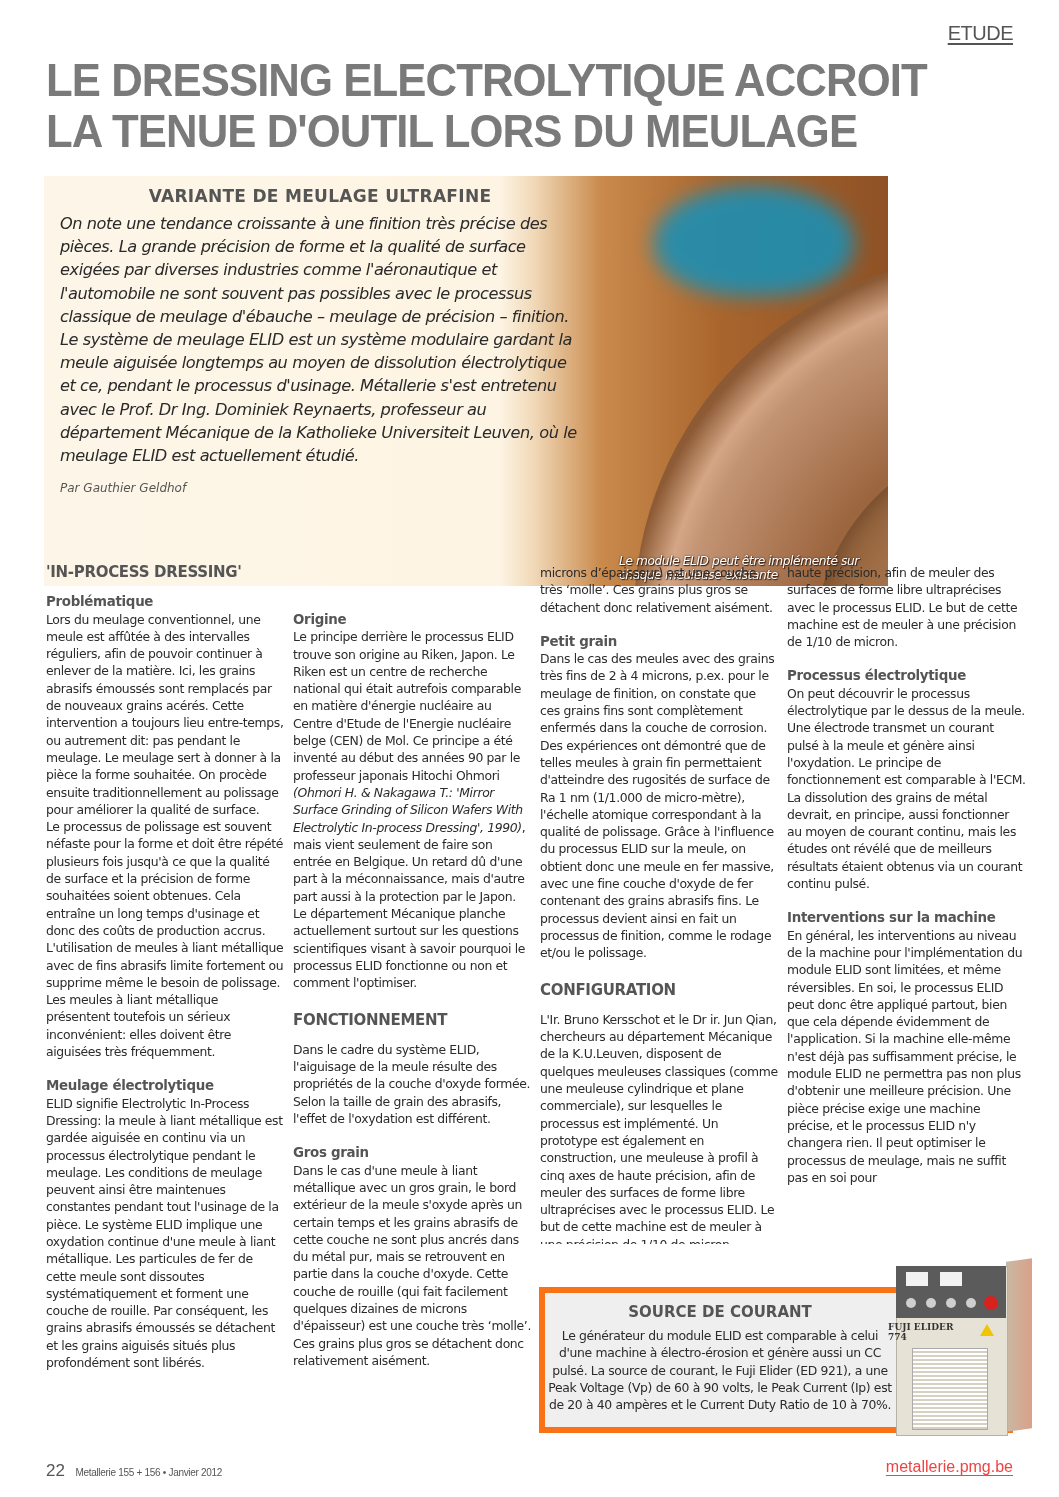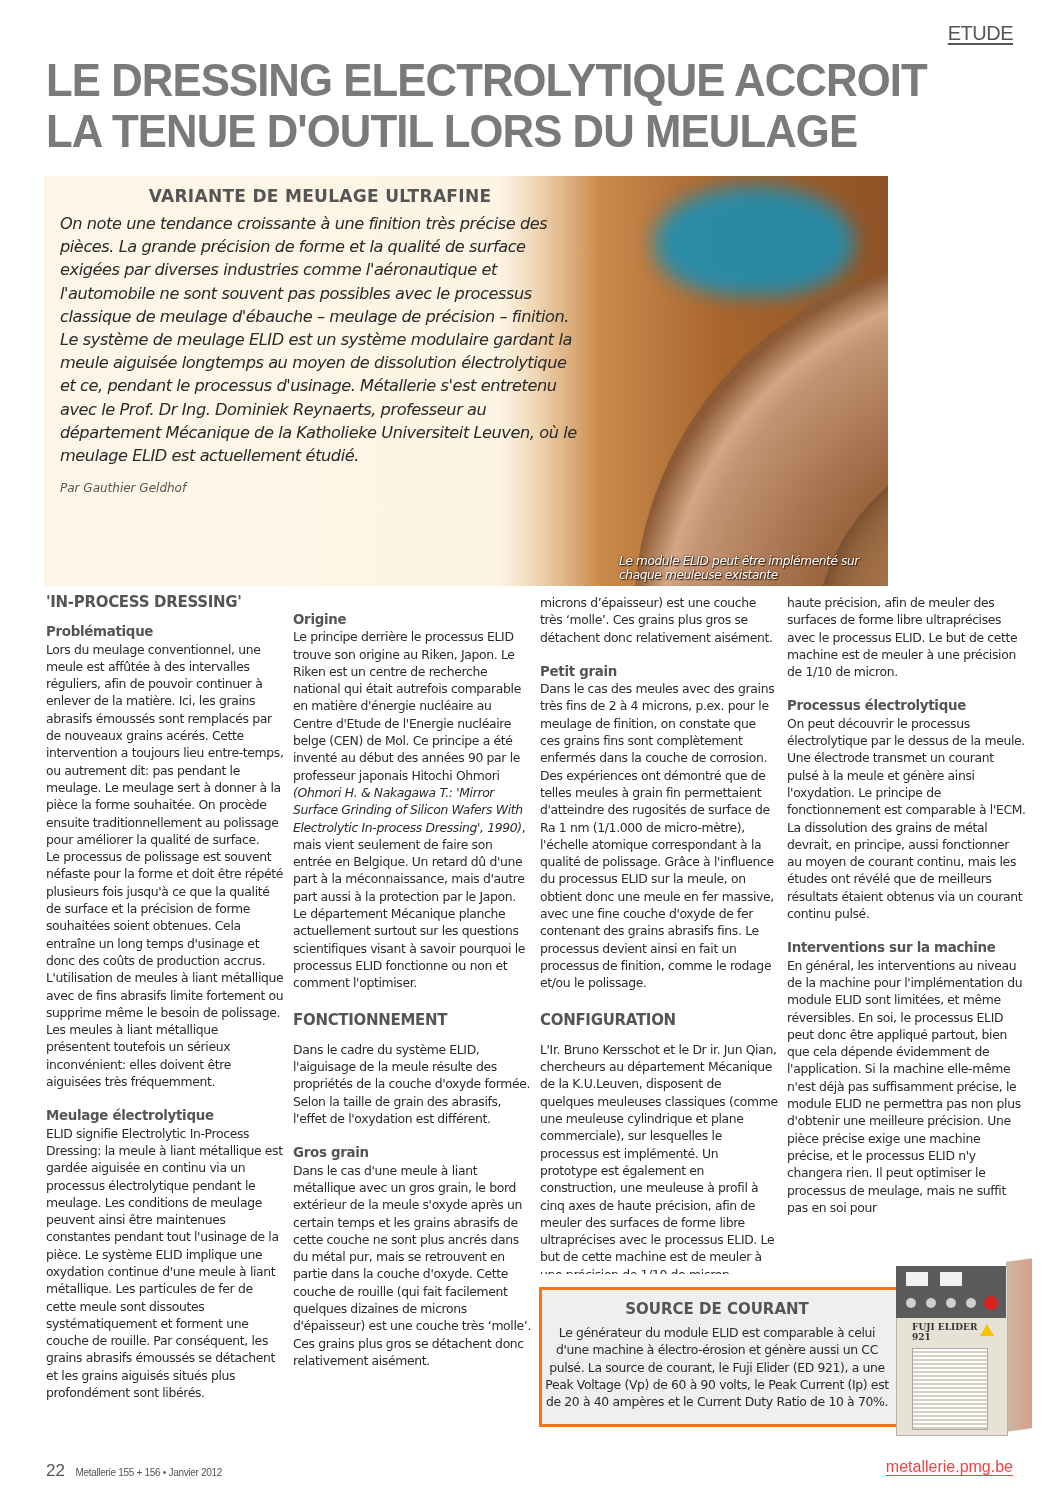--- a/index.html
+++ b/index.html
@@ -62,40 +62,40 @@
   }
   .intro p.byline {
     margin: 14px 0 8px 0; font-style: italic; font-size: 12px; color: #555;
   }
   .caption {
     position: absolute; left: 575px; top: 378px;
     font-style: italic; font-size: 12.2px; color: #fff; letter-spacing: -0.4px;
     text-shadow: 0 0 2px #3b2010, 1px 1px 1px #3b2010;
   }
   .col {
-    position: absolute; top: 594px; width: 238px;
+    position: absolute; top: 564px; width: 238px;
     font-family: "DejaVu Sans", sans-serif; font-size: 12.4px; line-height: 17.3px;
     color: #2b2b2b; letter-spacing: -0.35px;
   }
   .col p { margin: 0; }
   .col h3.sec {
     margin: 0 0 12px 0; font-size: 15px; font-weight: bold; color: #555; letter-spacing: -0.3px;
   }
   .col h4 {
     margin: 0; font-size: 13.4px; font-weight: bold; color: #555; letter-spacing: -0.3px;
   }
   .col .gap { height: 17px; }
   .col .sec-gap { height: 20px; }
   .col1 { left: 46px; }
   .col2 { left: 293px; }
   .col3 { left: 540px; }
   .col4 { left: 787px; width: 240px; }
   .sidebar-box {
     position: absolute; left: 539px; top: 1287px; width: 462px; height: 134px;
-    background: #efefef; border: 3px solid #f97316;
+    background: #efefef; border: 6px solid #f97316;
   }
   .sidebar-box h3 {
     margin: 10px 0 6px 0; text-align: center; width: 350px;
     font-size: 15px; font-weight: bold; color: #555;
   }
   .sidebar-box p {
     margin: 0; width: 350px; text-align: center;
     font-size: 12.4px; line-height: 17.3px; color: #2b2b2b; letter-spacing: -0.35px;
   }
   .machine {
@@ -109,21 +109,21 @@
     position: absolute; left: 118px; top: 8px; width: 26px; height: 170px;
     background: linear-gradient(90deg, #c9b9a3, #d9a08a); transform: skewY(-8deg);
   }
   .machine .panel {
     position: absolute; left: 8px; top: 14px; width: 110px; height: 52px; background: #5b5b5b;
   }
   .machine .meter { position: absolute; top: 6px; width: 22px; height: 14px; background: #f2f2f2; }
   .machine .knob { position: absolute; top: 32px; width: 10px; height: 10px; border-radius: 50%; background: #cfcfcf; }
   .machine .estop { position: absolute; left: 88px; top: 30px; width: 14px; height: 14px; border-radius: 50%; background: #d8221e; }
   .machine .label {
-    position: absolute; left: 24px; top: 70px; font-family: "DejaVu Serif", serif;
+    position: absolute; left: 0; top: 70px; font-family: "DejaVu Serif", serif;
     font-size: 9px; color: #333; line-height: 10px; font-weight: bold;
   }
   .machine .grill {
     position: absolute; left: 24px; top: 96px; width: 74px; height: 80px;
     background: repeating-linear-gradient(0deg, #d6d0c3 0 2px, #fff 2px 4px),
                 repeating-linear-gradient(90deg, #d6d0c3 0 2px, transparent 2px 4px);
     border: 1px solid #aaa;
   }
   .machine .warn {
     position: absolute; left: 92px; top: 72px; width: 0; height: 0;
@@ -220,21 +220,21 @@
     <div class="meter" style="left:10px;"></div>
     <div class="meter" style="left:44px;"></div>
     <div class="knob" style="left:10px;"></div>
     <div class="knob" style="left:30px;"></div>
     <div class="knob" style="left:50px;"></div>
     <div class="knob" style="left:70px;"></div>
     <div class="estop"></div>
   </div>
   <div class="label">
     <span>FUJI ELIDER</span><br>
-    <span>921</span>
+    <span>774</span>
   </div>
   <div class="warn"></div>
   <div class="grill"></div>
 </div>
 
 <div class="footer-left">
   <span class="page-num">22</span>
   <span class="issue">Metallerie 155 + 156 • Janvier 2012</span>
 </div>
 <div class="footer-right">metallerie.pmg.be</div>

